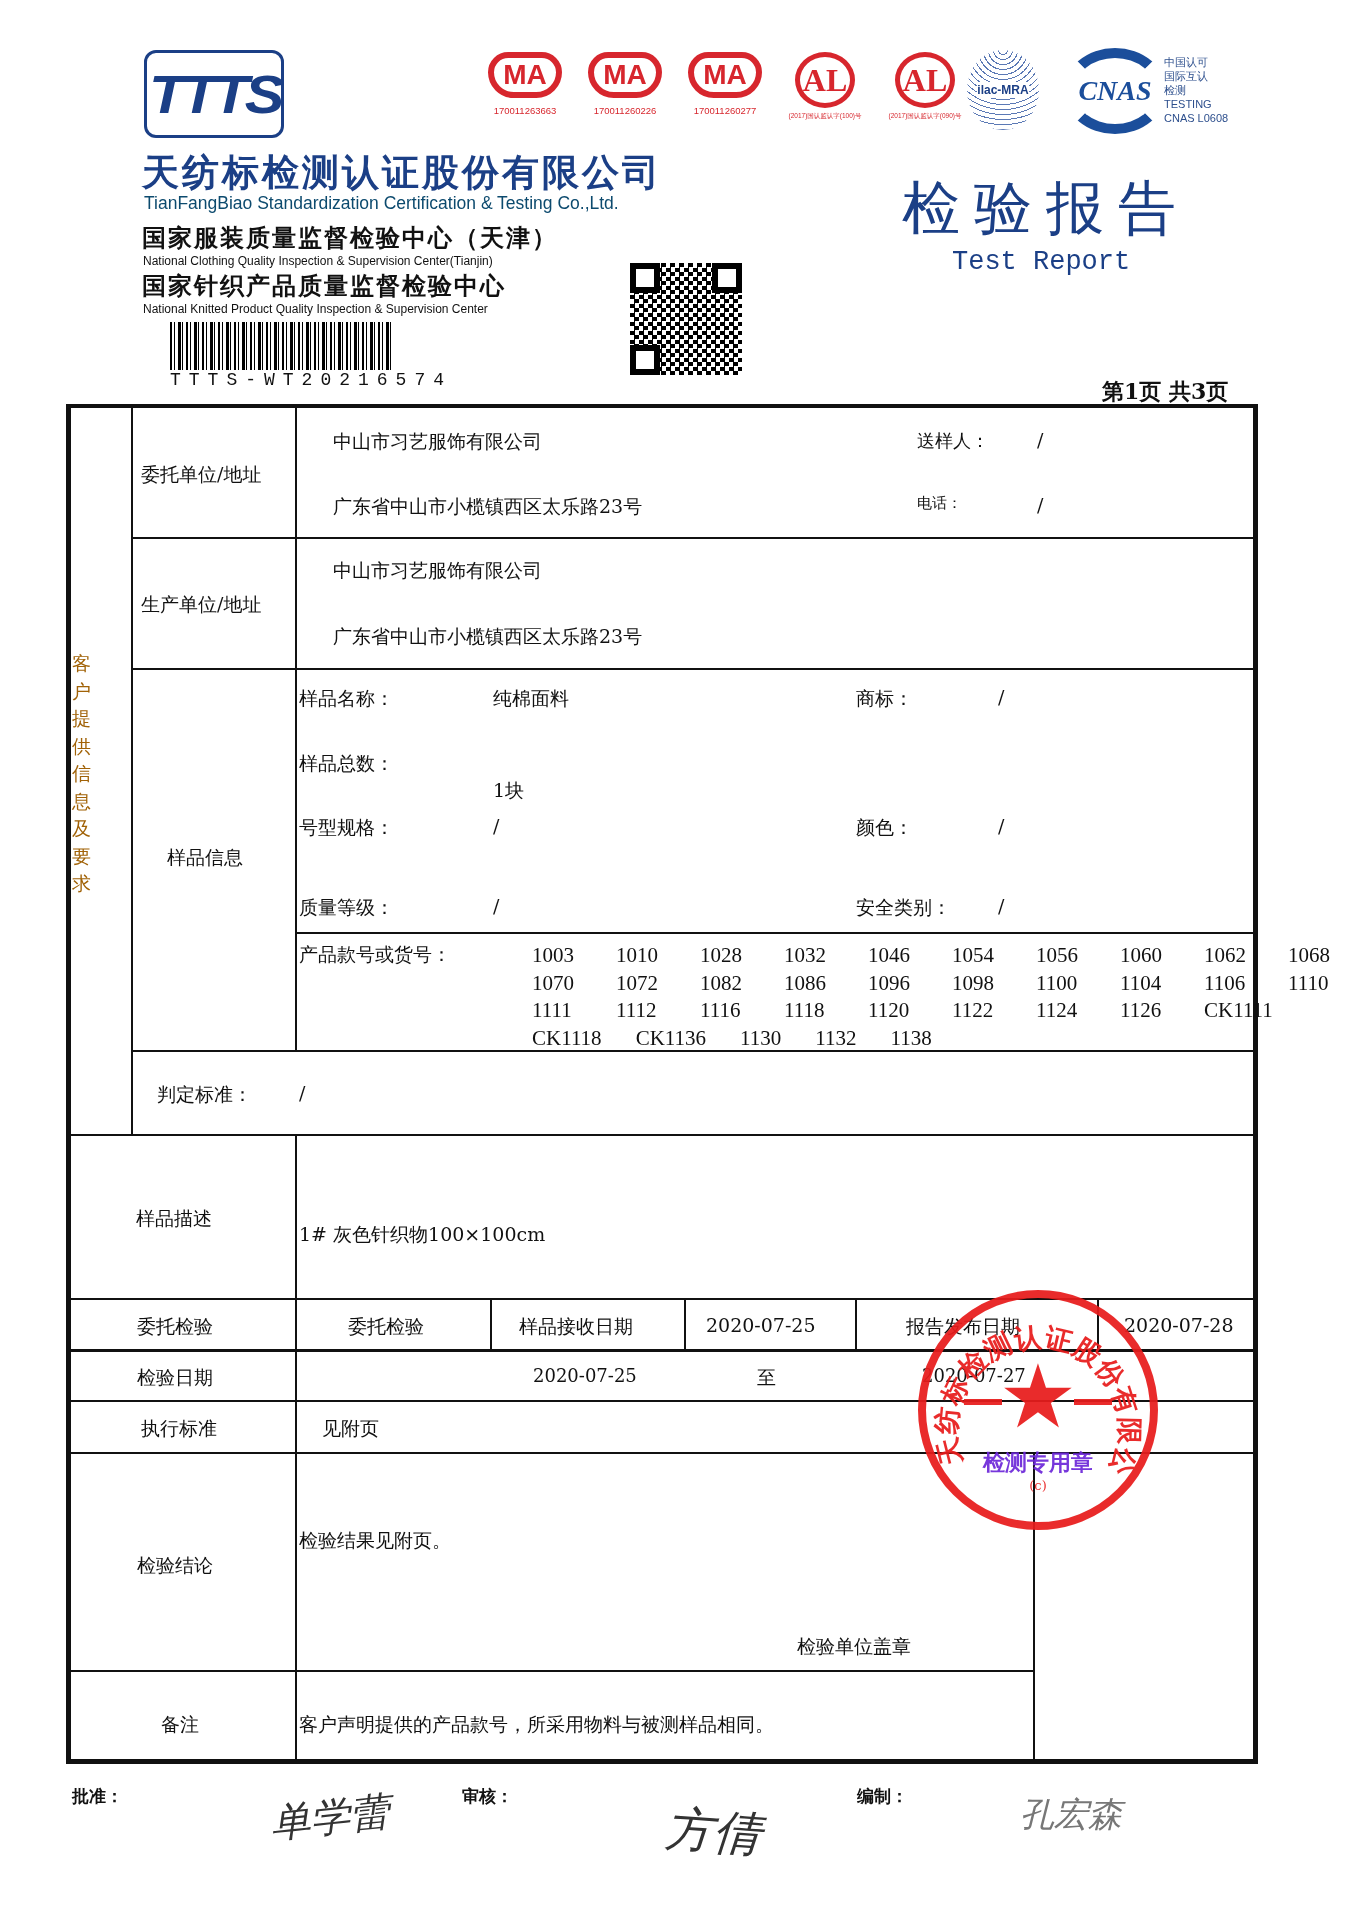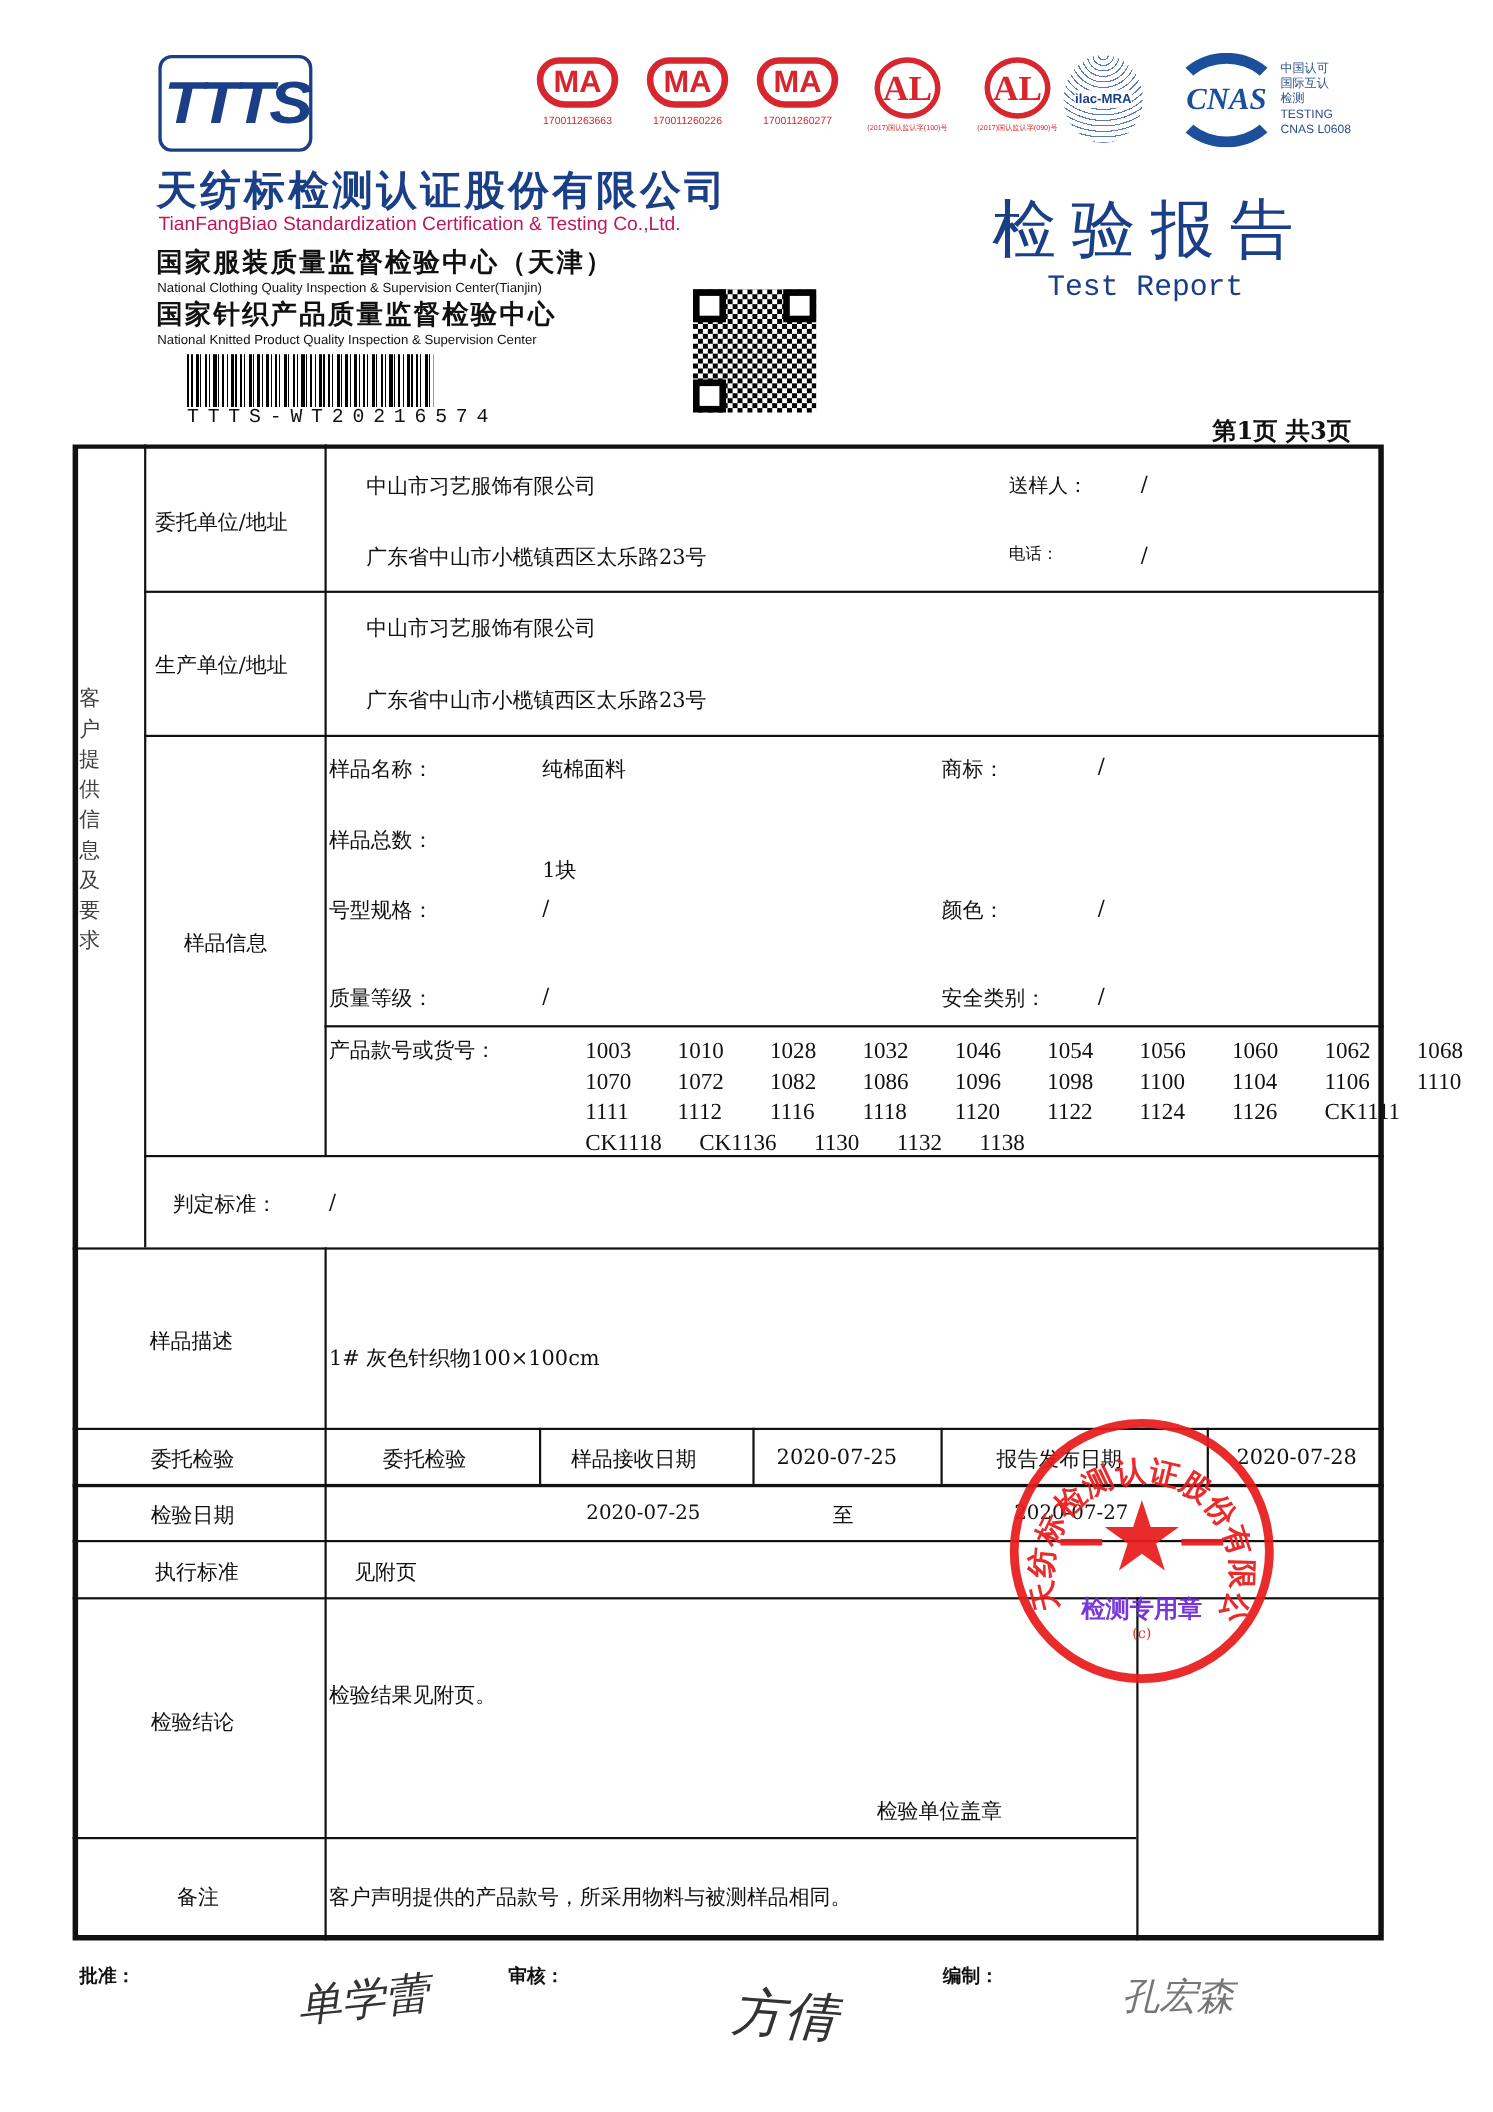--- a/index.html
+++ b/index.html
@@ -4,21 +4,21 @@
 <style>
   html, body { margin:0; padding:0; background:#ffffff; }
   body { width:1357px; height:1920px; position:relative; overflow:hidden;
          font-family:"DejaVu Serif","Liberation Serif",serif; color:#111; }
   .abs { position:absolute; }
   
   .logo-box { left:144px; top:50px; width:140px; height:88px; border:3px solid #1b3f86; border-radius:12px; box-sizing:border-box;
               display:flex; align-items:center; justify-content:center; }
   .logo-text { font-family:"Liberation Sans",sans-serif; font-weight:bold; font-style:italic; font-size:54px; color:#1b3f86; letter-spacing:-4px; transform:scaleX(1.1); }
   .company-cn { left:142px; top:148px; font-family:"Liberation Sans",sans-serif; font-weight:bold; font-size:37px; color:#1b3f86; letter-spacing:3px; }
-  .company-en { left:144px; top:193px; font-family:"Liberation Sans",sans-serif; font-size:17.5px; color:#be185d; }
+  .company-en { left:144px; top:193px; font-family:"Liberation Sans",sans-serif; font-size:17.5px; color:#0c4a6e; }
   .center1-cn { left:142px; top:222px; font-family:"Liberation Sans",sans-serif; font-weight:bold; font-size:24px; color:#111; letter-spacing:2px; }
   .center1-en { left:143px; top:254px; font-family:"Liberation Sans",sans-serif; font-size:12px; color:#111; }
   .center2-cn { left:142px; top:270px; font-family:"Liberation Sans",sans-serif; font-weight:bold; font-size:24px; color:#111; letter-spacing:2px; }
   .center2-en { left:143px; top:302px; font-family:"Liberation Sans",sans-serif; font-size:12px; color:#111; }
   .barcode { left:170px; top:322px; width:224px; height:48px;
              background:repeating-linear-gradient(90deg,#000 0 2px,#fff 2px 4px,#000 4px 5px,#fff 5px 8px,#000 8px 11px,#fff 11px 12px,#000 12px 13px,#fff 13px 16px); }
   .barcode-text { left:170px; top:370px; font-family:"Liberation Mono",monospace; font-size:18px; letter-spacing:8px; color:#111; }
   .qr { left:630px; top:263px; width:112px; height:112px; border:0;
         background:
           radial-gradient(#000 0 0) 0 0/30px 30px no-repeat,
@@ -54,21 +54,21 @@
   .title-cn { left:902px; top:170px; font-family:"DejaVu Serif",serif; font-size:58px; color:#1b3f86; letter-spacing:14px; }
   .title-en { left:952px; top:247px; font-family:"Liberation Mono",monospace; font-size:27px; color:#1b3f86; }
   .page-no { left:1102px; top:377px; font-family:"DejaVu Serif",serif; font-weight:bold; font-size:22px; color:#111; }
 
   
   .line-h { position:absolute; background:#111; height:2px; }
   .line-v { position:absolute; background:#111; width:2px; }
   .border { position:absolute; left:66px; top:404px; width:1192px; height:1360px; border:5px solid #111; border-top-width:4px; box-sizing:border-box; }
 
   .cell-text { position:absolute; font-family:"DejaVu Serif","Liberation Serif",serif; font-size:19px; color:#111; white-space:nowrap; }
-  .vert { position:absolute; left:72px; top:622px; width:20px; font-family:"DejaVu Serif",serif; font-size:19px; line-height:27.5px; color:#404040; }
+  .vert { position:absolute; left:72px; top:650px; width:20px; font-family:"DejaVu Serif",serif; font-size:19px; line-height:27.5px; color:#a16207; }
   .codes { position:absolute; left:532px; top:942px; font-family:"Liberation Serif","DejaVu Serif",serif; font-size:21px; line-height:27.5px; color:#111; }
   .codes-row { display:flex; gap:12px; }
   .codes-row span { width:72px; display:inline-block; }
   .codes-row.last span { width:auto; margin-right:22px; }
 
   
   .stamp { position:absolute; left:918px; top:1290px; width:240px; height:240px; border:8px solid #e81c1c; border-radius:50%; box-sizing:border-box; opacity:0.93; }
   .stamp-star { position:absolute; left:50%; top:44%; transform:translate(-50%,-50%); font-size:88px; color:#e81c1c; line-height:1; }
   .stamp-dash-l { position:absolute; left:38px; top:101px; width:38px; height:6px; background:#e81c1c; }
   .stamp-dash-r { position:absolute; right:38px; top:101px; width:38px; height:6px; background:#e81c1c; }

